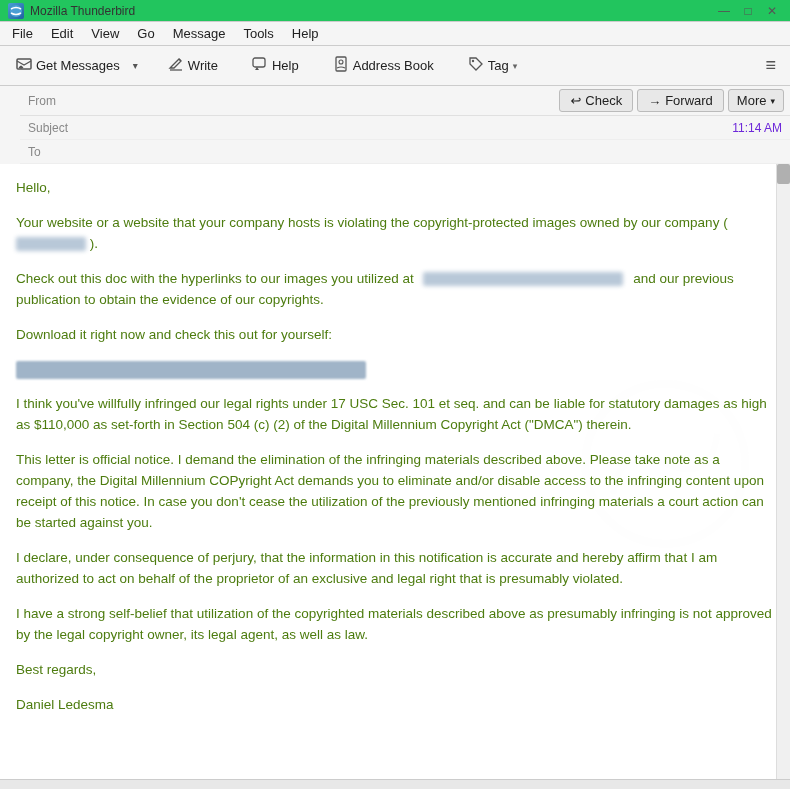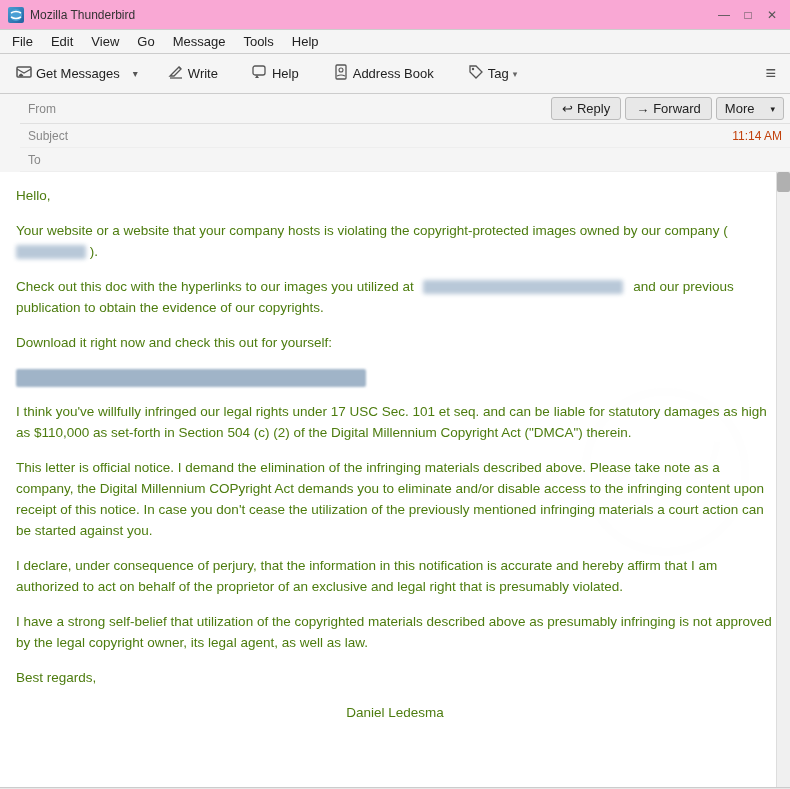--- a/index.html
+++ b/index.html
@@ -7,27 +7,27 @@
       font-family: Arial, sans-serif;
       font-size: 13px;
       background: #f0f0f0;
       width: 790px;
       height: 789px;
       overflow: hidden;
     }
 
     
     .title-bar {
-      background: #f9a8d4;
+      background: #22c55e;
       border-bottom: 1px solid #ccc;
       display: flex;
       align-items: center;
       justify-content: space-between;
       padding: 4px 8px;
-      height: 30px;
+      height: 22px;
     }
     .title-bar-left {
       display: flex;
       align-items: center;
       gap: 6px;
     }
     .title-bar-icon {
       width: 16px;
       height: 16px;
       background: linear-gradient(135deg, #4a9fd4, #2060a0);
@@ -135,40 +135,40 @@
       font-size: 12px;
       width: 50px;
       min-width: 50px;
     }
     .email-field-value {
       color: #333;
       font-size: 12px;
       flex: 1;
     }
     .email-time {
-      color: #c2410c;
+      color: #6d28d9;
       font-size: 12px;
       margin-left: auto;
     }
     .action-btn {
       display: flex;
       align-items: center;
       gap: 4px;
       padding: 3px 10px;
       background: #e8e8e8;
       border: 1px solid #bbb;
       border-radius: 3px;
       cursor: pointer;
       font-size: 13px;
       color: #222;
     }
     .action-btn-more {
       display: flex;
       align-items: center;
-      gap: 16px;
+      gap: 4px;
       padding: 3px 8px;
       background: #e8e8e8;
       border: 1px solid #bbb;
       border-radius: 3px;
       cursor: pointer;
       font-size: 13px;
       color: #222;
       justify-content: center;
     }
 
@@ -372,21 +372,21 @@
 
 <div class="combined-header">
 
   <div class="header-top-row">
     <div class="from-side">
       <span class="email-field-label">From</span>
     </div>
     <div class="action-side">
       <button class="action-btn">
         <span>↩</span>
-        <span>Reply</span>
+        <span>Check</span>
       </button>
       <button class="action-btn">
         <span>→</span>
         <span>Forward</span>
       </button>
       <button class="action-btn-more">
         <span>More</span>
         <span style="font-size:9px;">▾</span>
       </button>
     </div>
@@ -438,21 +438,21 @@
 
     <p>This letter is official notice. I demand the elimination of the infringing materials described above. Please take note as a company, the Digital Millennium COPyright Act demands you to eliminate and/or disable access to the infringing content upon receipt of this notice. In case you don't cease the utilization of the previously mentioned infringing materials a court action can be started against you.</p>
 
     <p>I declare, under consequence of perjury, that the information in this notification is accurate and hereby affirm that I am authorized to act on behalf of the proprietor of an exclusive and legal right that is presumably violated.</p>
 
     <p>I have a strong self-belief that utilization of the copyrighted materials described above as presumably infringing is not approved by the legal copyright owner, its legal agent, as well as law.</p>
 
     <p>
       <span>Best regards,</span>
     </p>
-    <p style="margin-bottom:2px;text-align:center;">
+    <p style="margin-bottom:2px;">
       <span>Daniel Ledesma</span>
     </p>
   </div>
 
   <div class="scrollbar">
     <div class="scrollbar-thumb"></div>
   </div>
 </div>
 
 <div class="status-bar">

